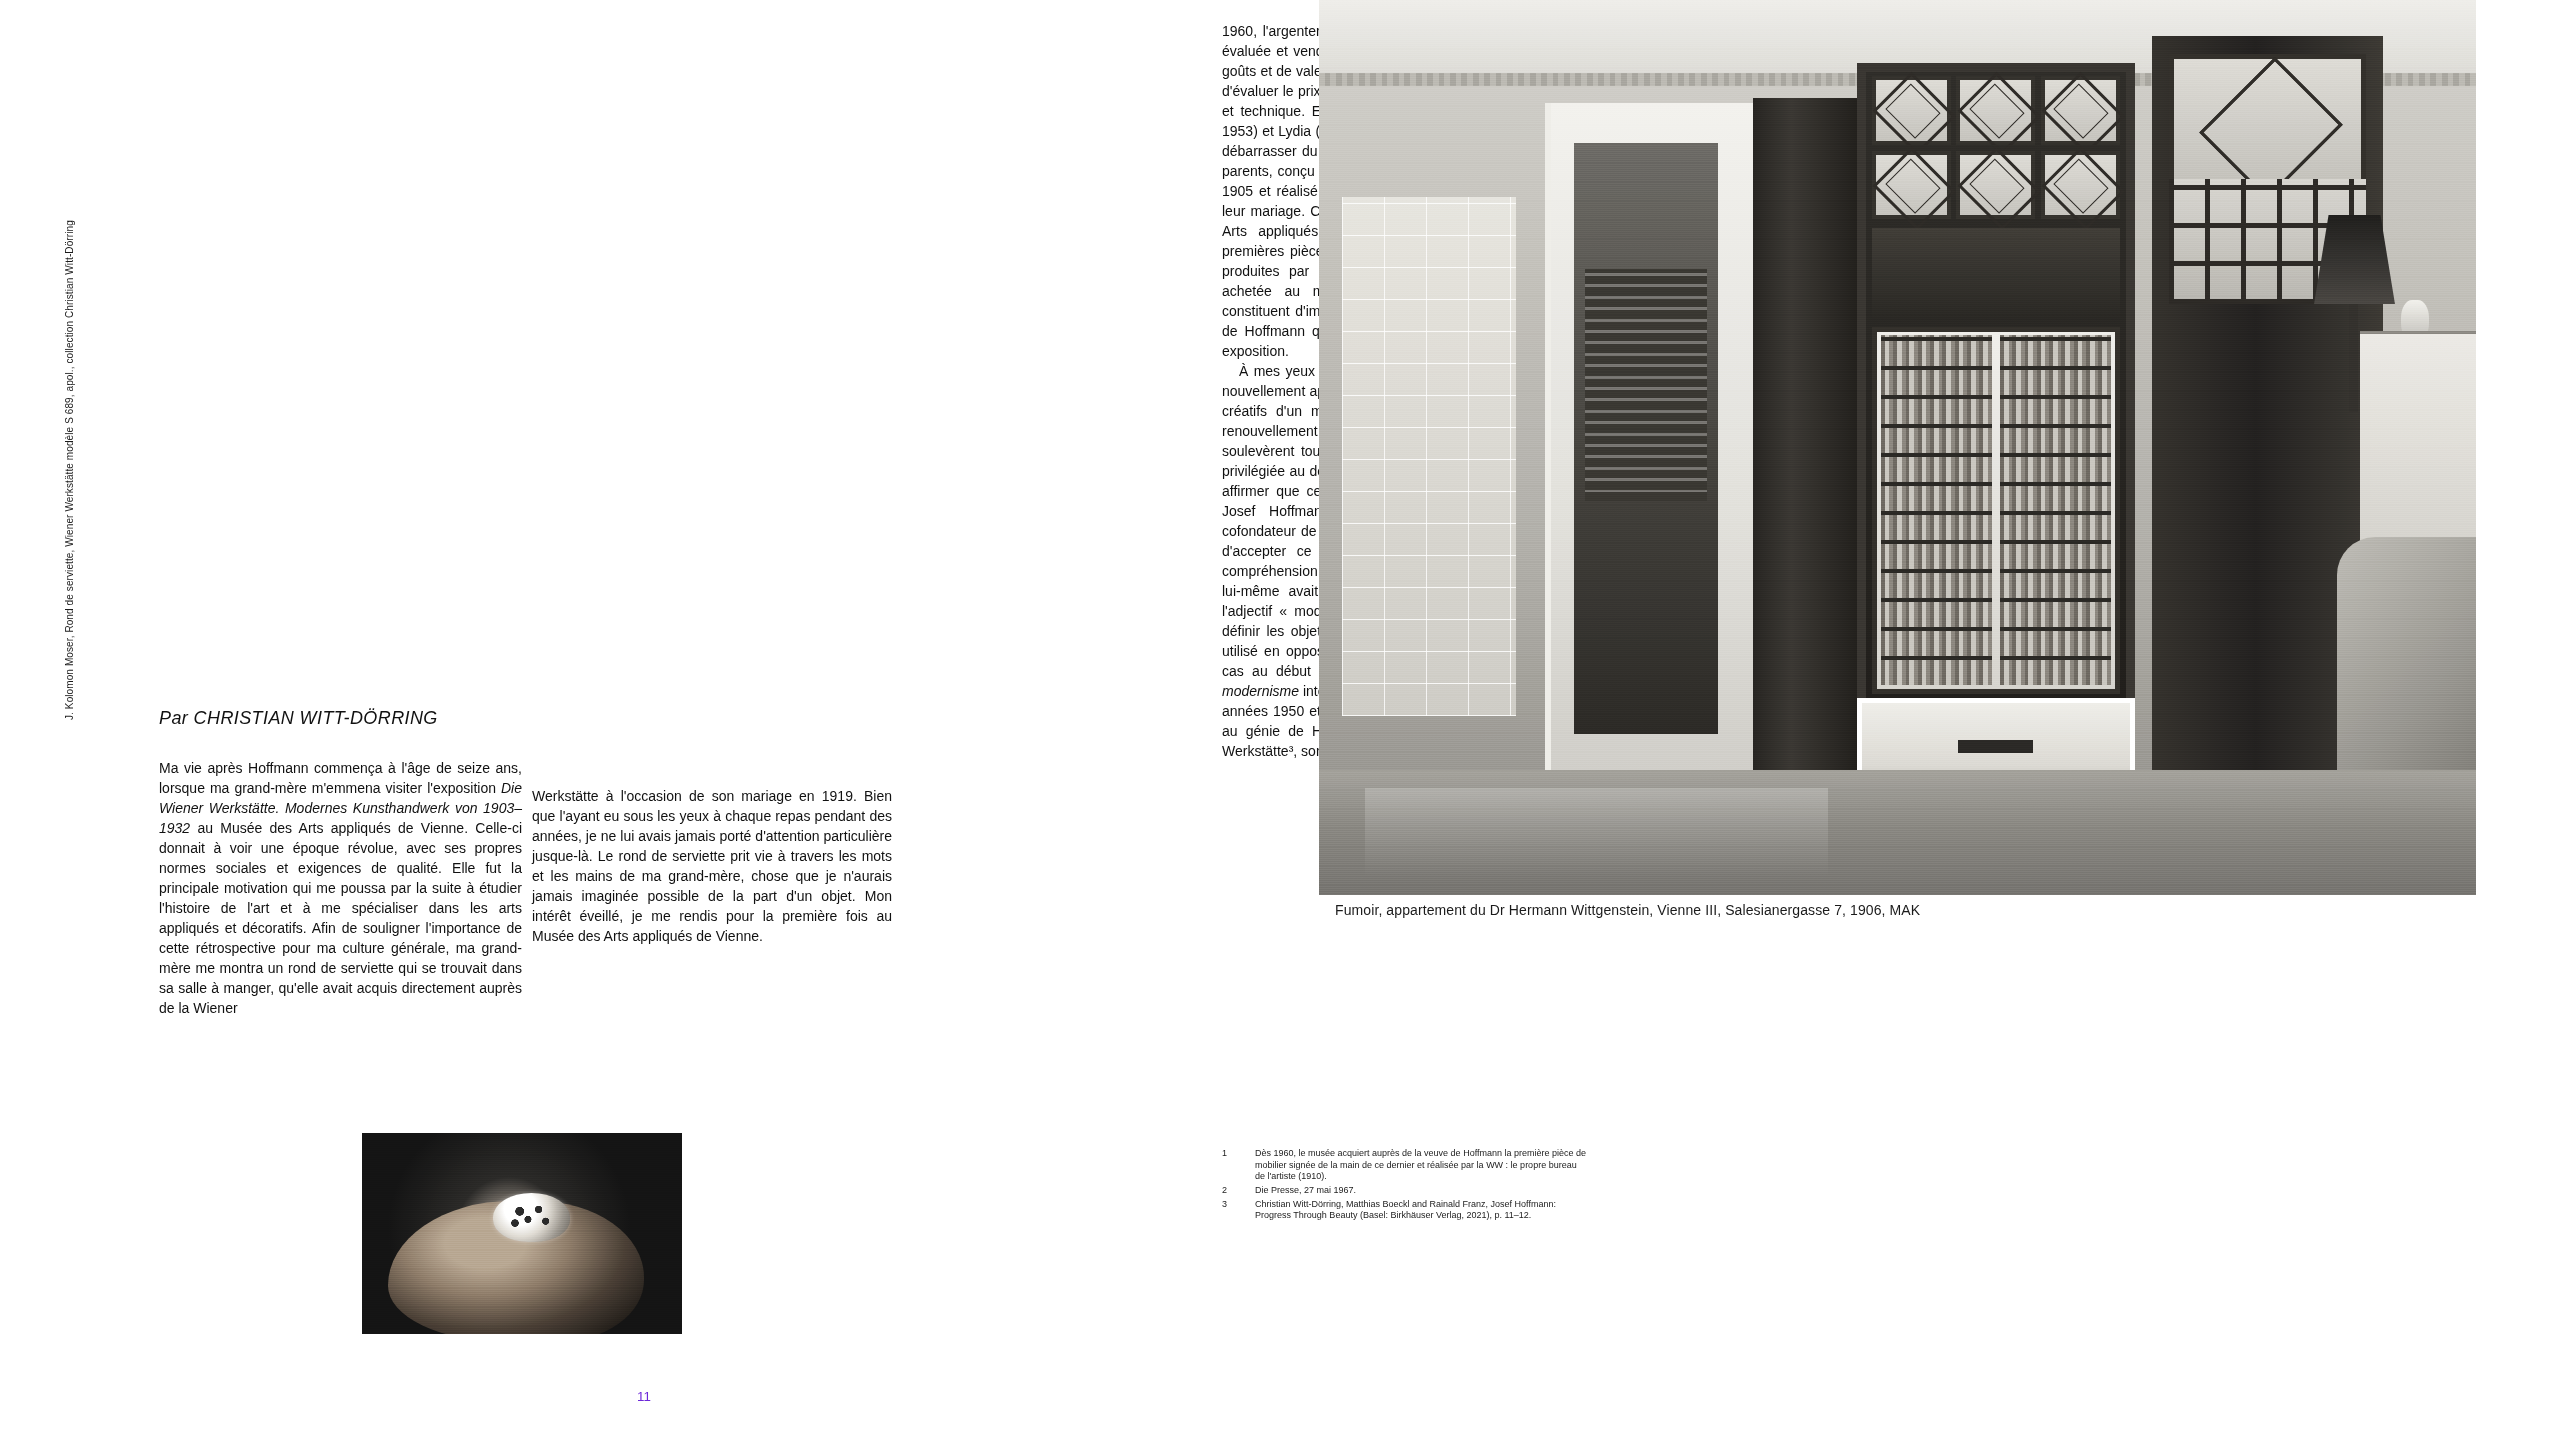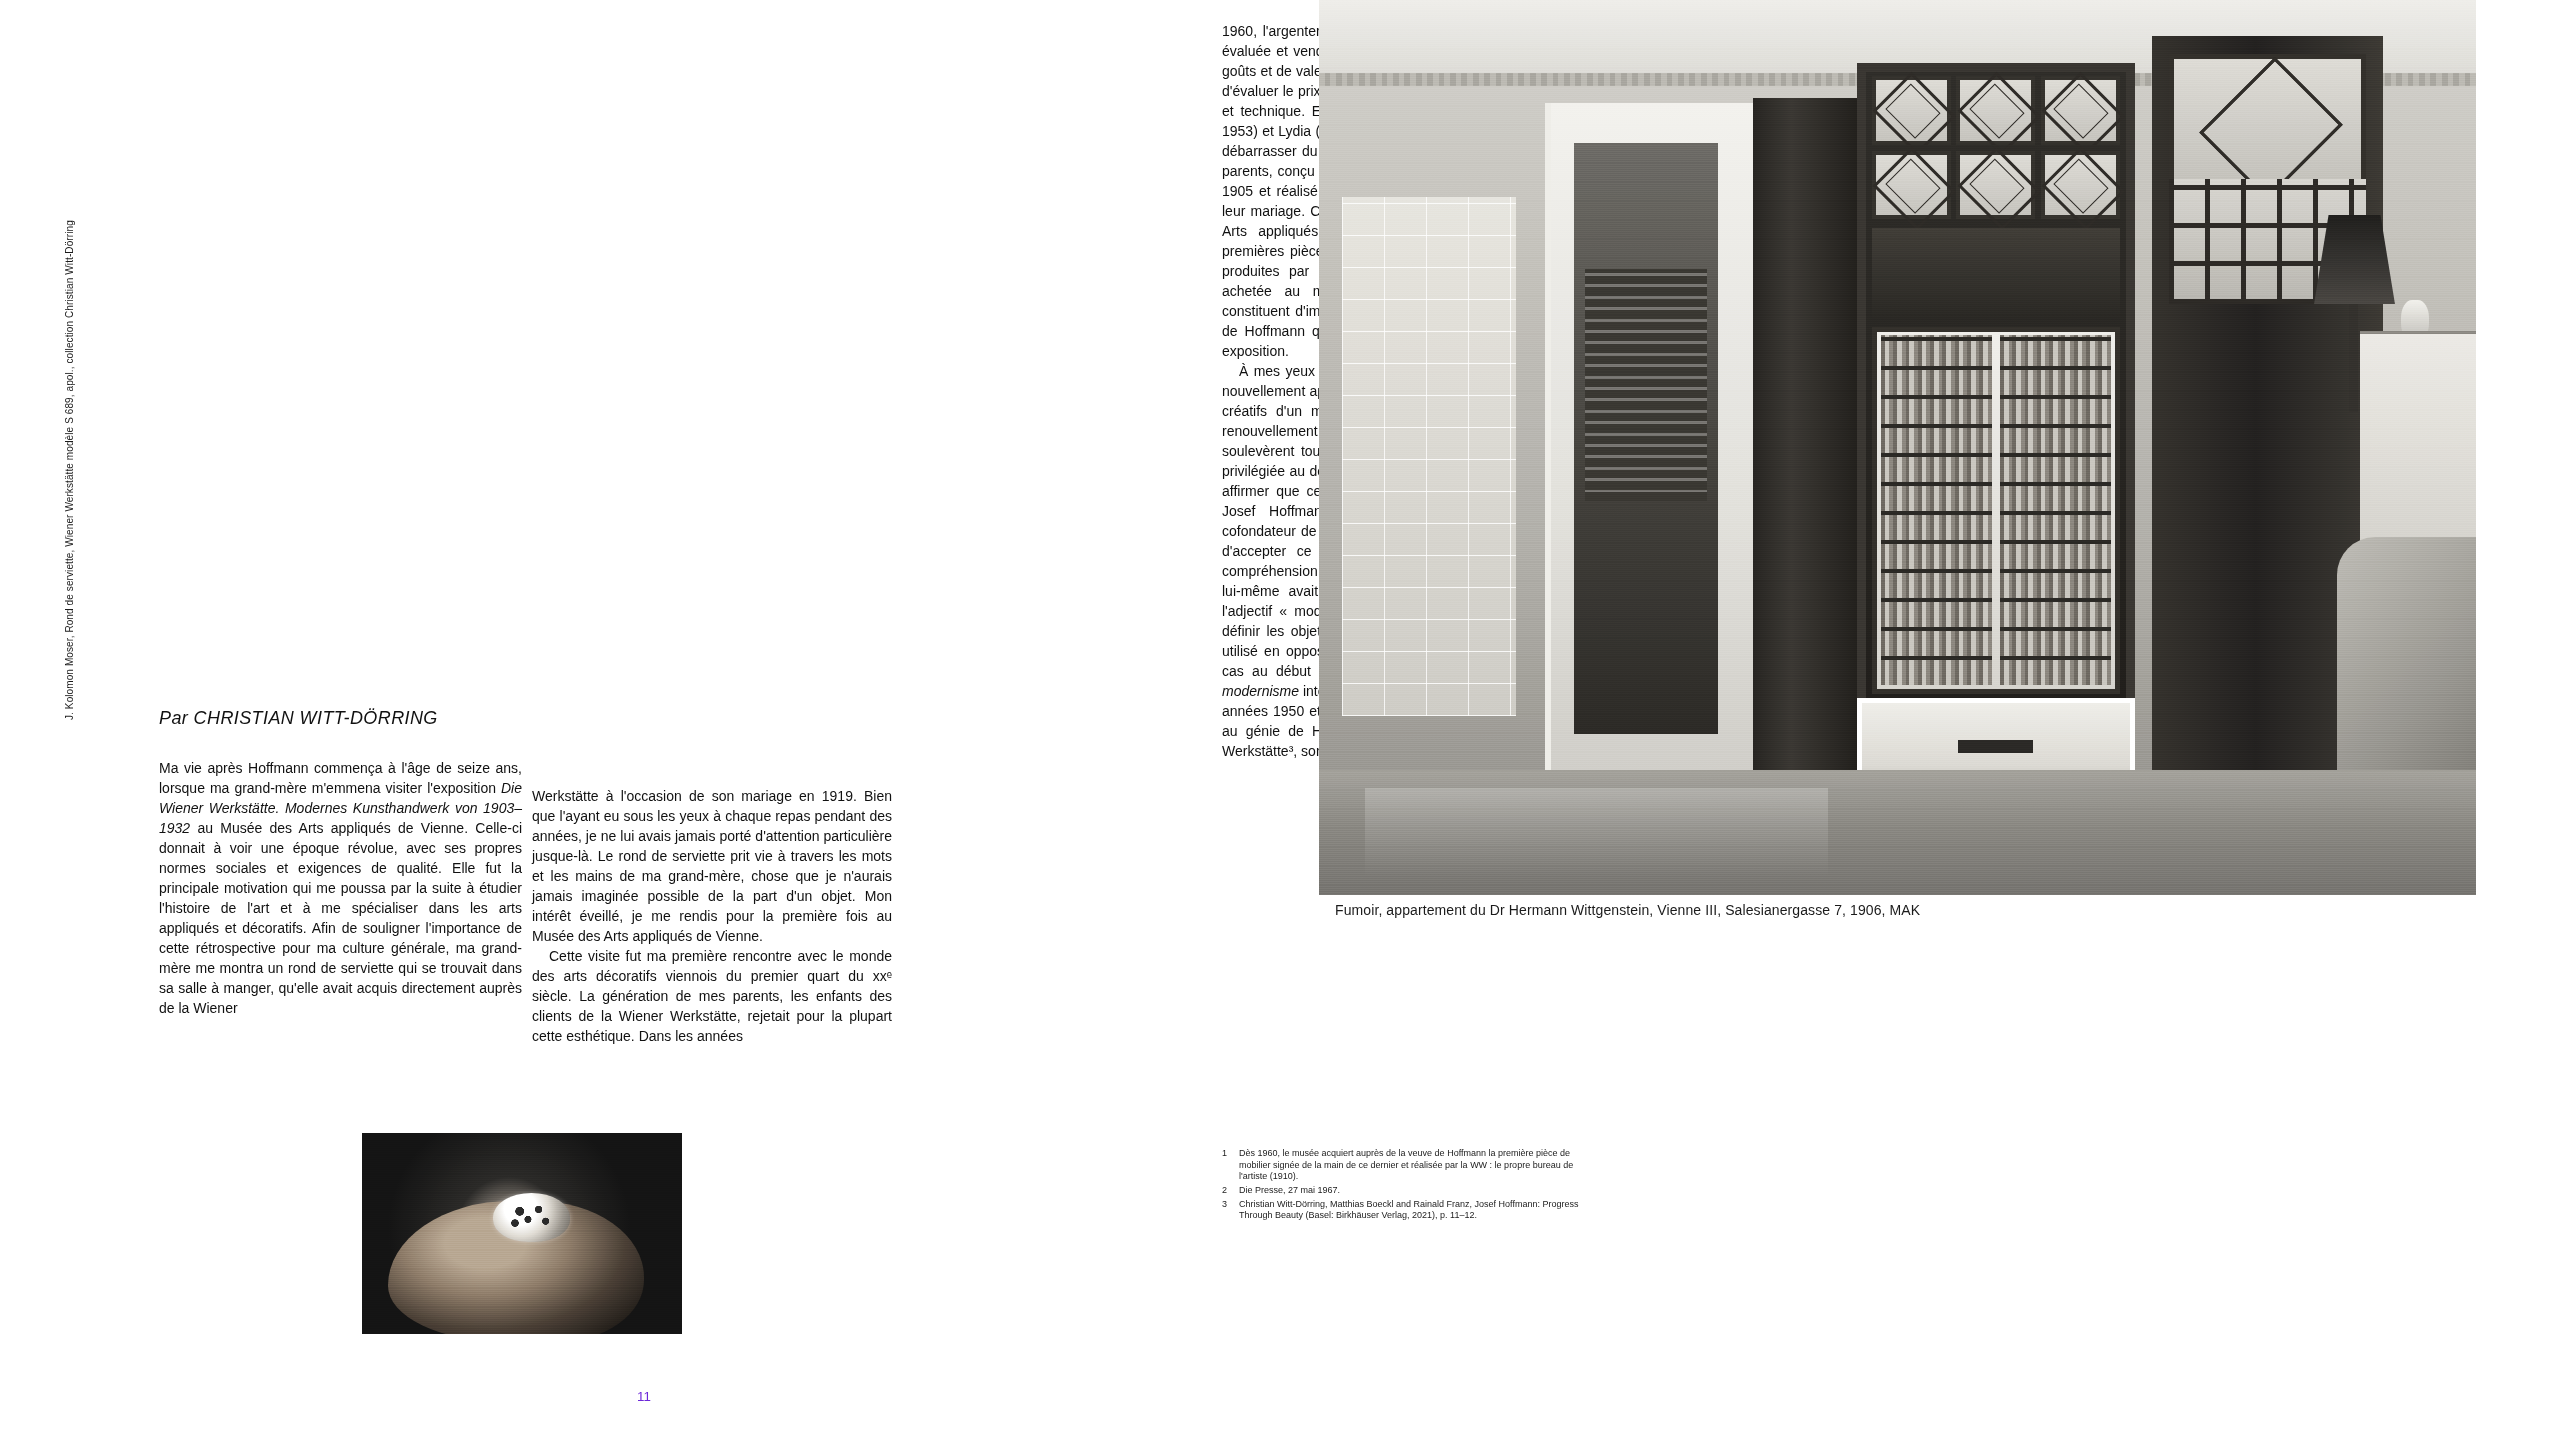--- a/index.html
+++ b/index.html
@@ -163,20 +163,21 @@
     display: flex;
     gap: 8.5px;
     margin-bottom: 1.9px;
   }
   .footnotes .fn-num {
     width: 8.5px;
     flex: 0 0 8.5px;
   }
   .footnotes .fn-txt {
     flex: 1 1 auto;
+    margin-left: 16px;
   }
 
   
   .photo-big {
     position: absolute;
     left: 1319px;
     top: 0px;
     width: 1157px;
     height: 895px;
     background: linear-gradient(180deg, #d9d7d2 0%, #bcbab5 40%, #a8a6a1 100%);
@@ -408,21 +409,20 @@
     <div class="side-credit">J. Kolomon Moser, Rond de serviette, Wiener Werkstätte modèle S 689, apol., collection Christian Witt-Dörring</div>
 
     <div class="byline">Par CHRISTIAN WITT-DÖRRING</div>
 
     <div class="col" id="col-left-1">
       <p>Ma vie après Hoffmann commença à l'âge de seize ans, lorsque ma grand-mère m'emmena visiter l'exposition <i>Die Wiener Werkstätte. Modernes Kunsthandwerk von 1903–1932</i> au Musée des Arts appliqués de Vienne. Celle-ci donnait à voir une époque révolue, avec ses propres normes sociales et exigences de qualité. Elle fut la principale motivation qui me poussa par la suite à étudier l'histoire de l'art et à me spécialiser dans les arts appliqués et décoratifs. Afin de souligner l'importance de cette rétrospective pour ma culture générale, ma grand-mère me montra un rond de serviette qui se trouvait dans sa salle à manger, qu'elle avait acquis directement auprès de la Wiener</p>
     </div>
 
     <div class="col" id="col-left-2">
       <p>Werkstätte à l'occasion de son mariage en 1919. Bien que l'ayant eu sous les yeux à chaque repas pendant des années, je ne lui avais jamais porté d'attention particulière jusque-là. Le rond de serviette prit vie à travers les mots et les mains de ma grand-mère, chose que je n'aurais jamais imaginée possible de la part d'un objet. Mon intérêt éveillé, je me rendis pour la première fois au Musée des Arts appliqués de Vienne.</p>
-      <p>Cette visite fut ma première rencontre avec le monde des arts décoratifs viennois du premier quart du xxᵉ siècle. La génération de mes parents, les enfants des clients de la Wiener Werkstätte, rejetait pour la plupart cette esthétique. Dans les années</p>
     </div>
 
     <div class="photo-hand">
       <div class="hand"></div>
       <div class="ring"></div>
       <div class="grain"></div>
     </div>
 
     <div class="folio" id="folio-left">11</div>
   </div>

